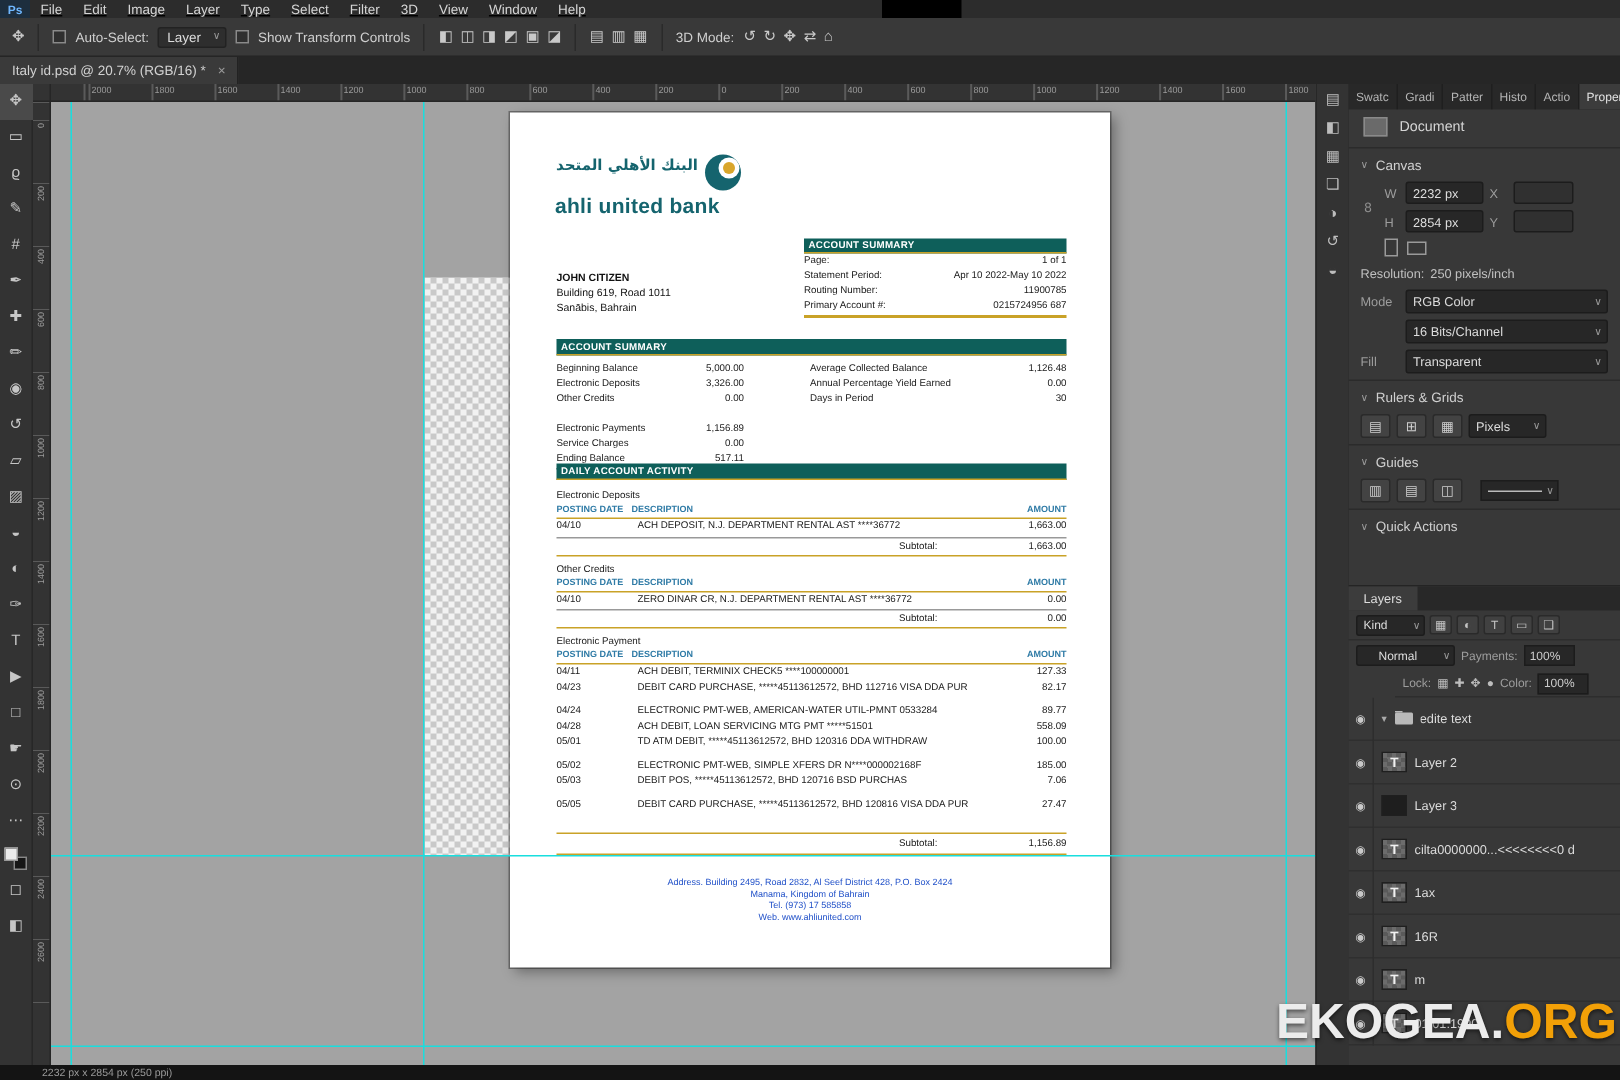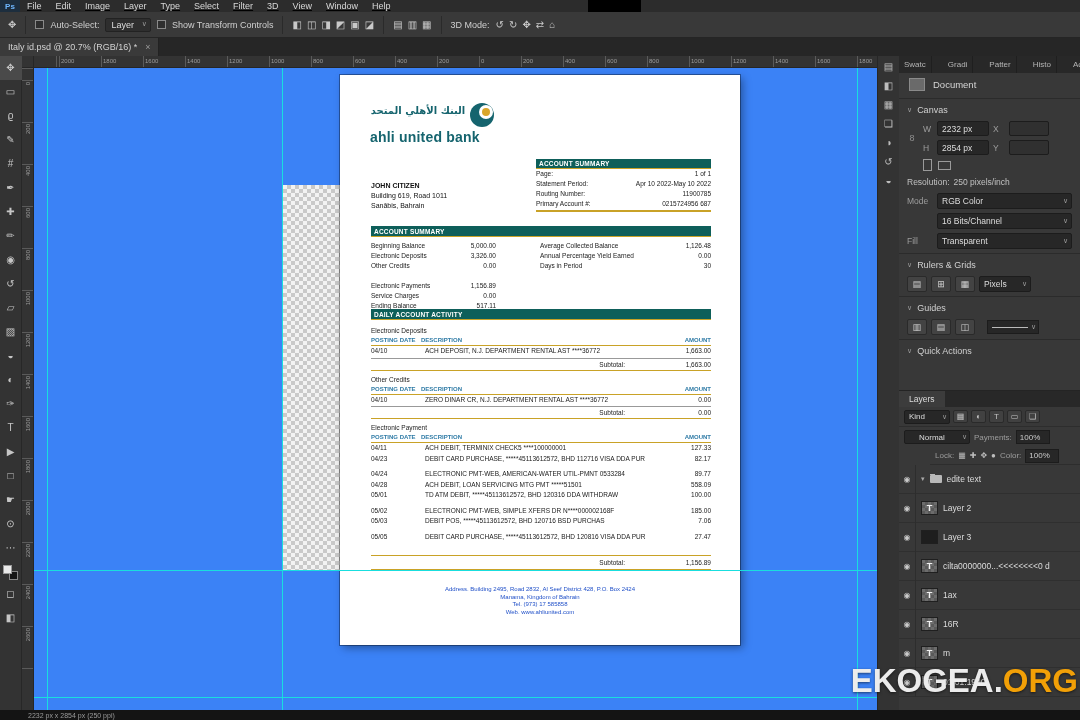--- a/index.html
+++ b/index.html
@@ -32,21 +32,21 @@
 .tools{position:absolute;left:0;top:56px;width:22px;bottom:10px;background:#333;border-right:1px solid #272727;display:flex;flex-direction:column;align-items:center;z-index:25;}
 #tools-icons{display:flex;flex-direction:column;align-items:center;width:22px;}
 .tool{width:22px;height:24px;display:flex;align-items:center;justify-content:center;}
 .tool.active{background:#4a4a4a;}
 .tool-g{font-size:10px;color:#c6c6c6;line-height:1;}
 .swatches{position:relative;width:15px;height:15px;margin:5px 0 2px 0;}
 .sw-bg{position:absolute;right:0;bottom:0;width:9px;height:9px;background:#161616;border:1px solid #888;}
 .sw-fg{position:absolute;left:0;top:0;width:9px;height:9px;background:#eaeaea;border:1px solid #999;}
 
 
-.canvas-wrap{position:absolute;left:22px;top:56px;width:855px;bottom:10px;background:#3b82f6;overflow:hidden;}
+.canvas-wrap{position:absolute;left:22px;top:56px;width:855px;bottom:10px;background:#a3a3a3;overflow:hidden;}
 .ruler-corner{position:absolute;left:0;top:0;width:12px;height:12px;background:#333;border-right:1px solid #262626;border-bottom:1px solid #262626;z-index:6;}
 .ruler-h{position:absolute;left:12px;top:0;right:0;height:12px;background:#333;border-bottom:1px solid #262626;z-index:5;background-image:repeating-linear-gradient(to right,#5a5a5a 0 1px,transparent 1px 42px);background-position:25px 0;}
 .htick{position:absolute;top:2px;font-size:6px;color:#9b9b9b;line-height:1;}
 .ruler-v{position:absolute;left:0;top:12px;width:12px;bottom:0;background:#333;border-right:1px solid #262626;z-index:5;background-image:repeating-linear-gradient(to bottom,#5a5a5a 0 1px,transparent 1px 42px);background-position:0 12px;}
 .vtick{position:absolute;left:0;width:12px;font-size:6px;color:#9b9b9b;text-align:center;writing-mode:vertical-rl;transform:rotate(180deg);line-height:12px;}
 .canvas{position:absolute;left:12px;top:12px;right:0;bottom:0;}
 .checker{position:absolute;left:249px;top:117px;width:57px;height:385px;background:repeating-conic-gradient(#c9c9c9 0% 25%, #f2f2f2 0% 50%);background-size:8px 8px;z-index:1;}
 .guide-v{position:absolute;top:0;bottom:0;width:1px;background:var(--guide-cyan);z-index:4;}
 .guide-h{position:absolute;left:0;right:0;height:1px;background:var(--guide-cyan);z-index:4;}
 
@@ -84,21 +84,21 @@
 .c-amt{width:60px;text-align:right;}
 .act-sub{display:flex;justify-content:flex-end;line-height:11px;border-top:1px solid #999;border-bottom:1.5px solid var(--gold);margin:1px 0 2px;}
 .s-lab{margin-right:26px;}
 .act-grand{display:flex;justify-content:flex-end;margin-top:13px;border-top:1.5px solid var(--gold);border-bottom:1.5px solid var(--gold);line-height:13px;}
 .page-footer{position:absolute;left:0;right:0;top:511px;text-align:center;font-size:6px;line-height:7.5px;color:var(--footer-blue);}
 
 
 .panel-strip{position:absolute;left:877px;top:56px;width:22px;bottom:10px;background:#333;border-left:1px solid #272727;display:flex;flex-direction:column;align-items:center;padding-top:6px;gap:9px;z-index:25;}
 .strip-icon{font-size:10px;color:#bdbdbd;line-height:1;}
 .right-col{position:absolute;left:899px;top:56px;width:181px;bottom:10px;background:#383838;z-index:25;}
-.panel-tabs{height:17px;background:#282828;display:flex;overflow:hidden;gap:11px;}
+.panel-tabs{height:17px;background:#282828;display:flex;overflow:hidden;}
 .ptab{font-size:8px;color:#b5b5b5;padding:0 5px;display:flex;align-items:center;border-right:1px solid #1f1f1f;white-space:nowrap;}
 .ptab.active{background:#3c3c3c;color:#e3e3e3;}
 .props{position:absolute;top:17px;left:0;right:0;height:317px;overflow:hidden;font-size:9px;color:#c7c7c7;}
 .doc-row{display:flex;align-items:center;gap:8px;padding:5px 10px;font-size:9.5px;color:#d5d5d5;}
 .doc-ico{width:16px;height:13px;background:#6a6a6a;border:1px solid #8a8a8a;}
 .p-sep{height:1px;background:#2b2b2b;margin:2px 0;}
 .p-sec{display:flex;align-items:center;gap:5px;padding:4px 8px;font-size:9px;color:#d0d0d0;}
 .chev{font-size:7px;color:#9a9a9a;}
 .dims{display:flex;padding:2px 8px 0 8px;gap:6px;}
 .link-col{width:10px;color:#8f8f8f;font-size:9px;display:flex;align-items:center;justify-content:center;}

